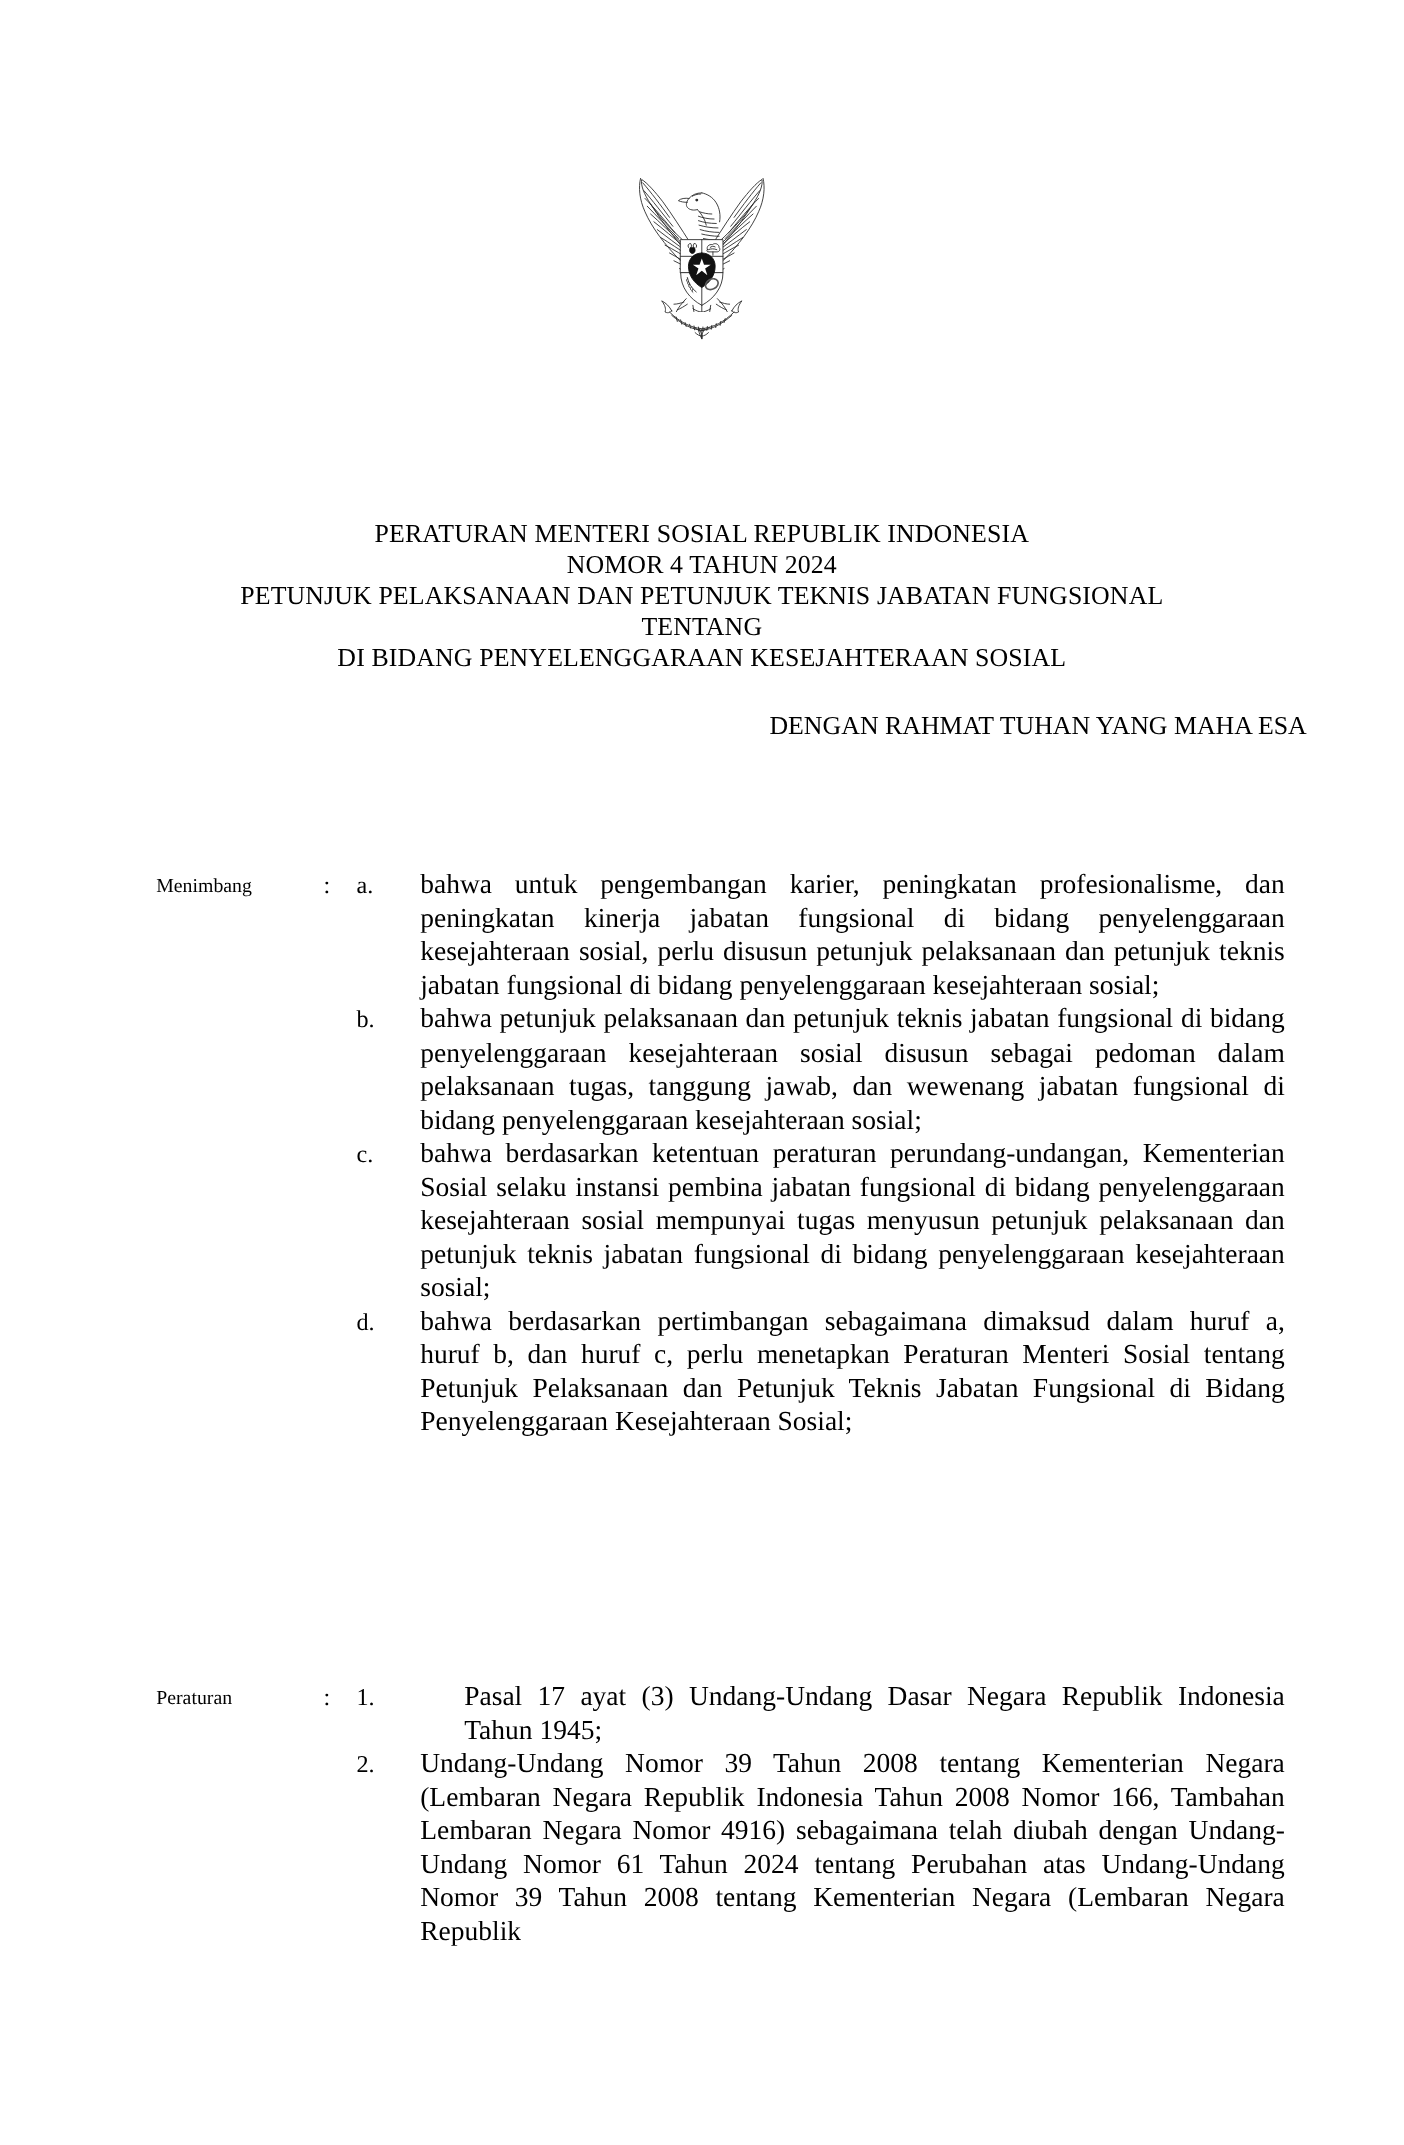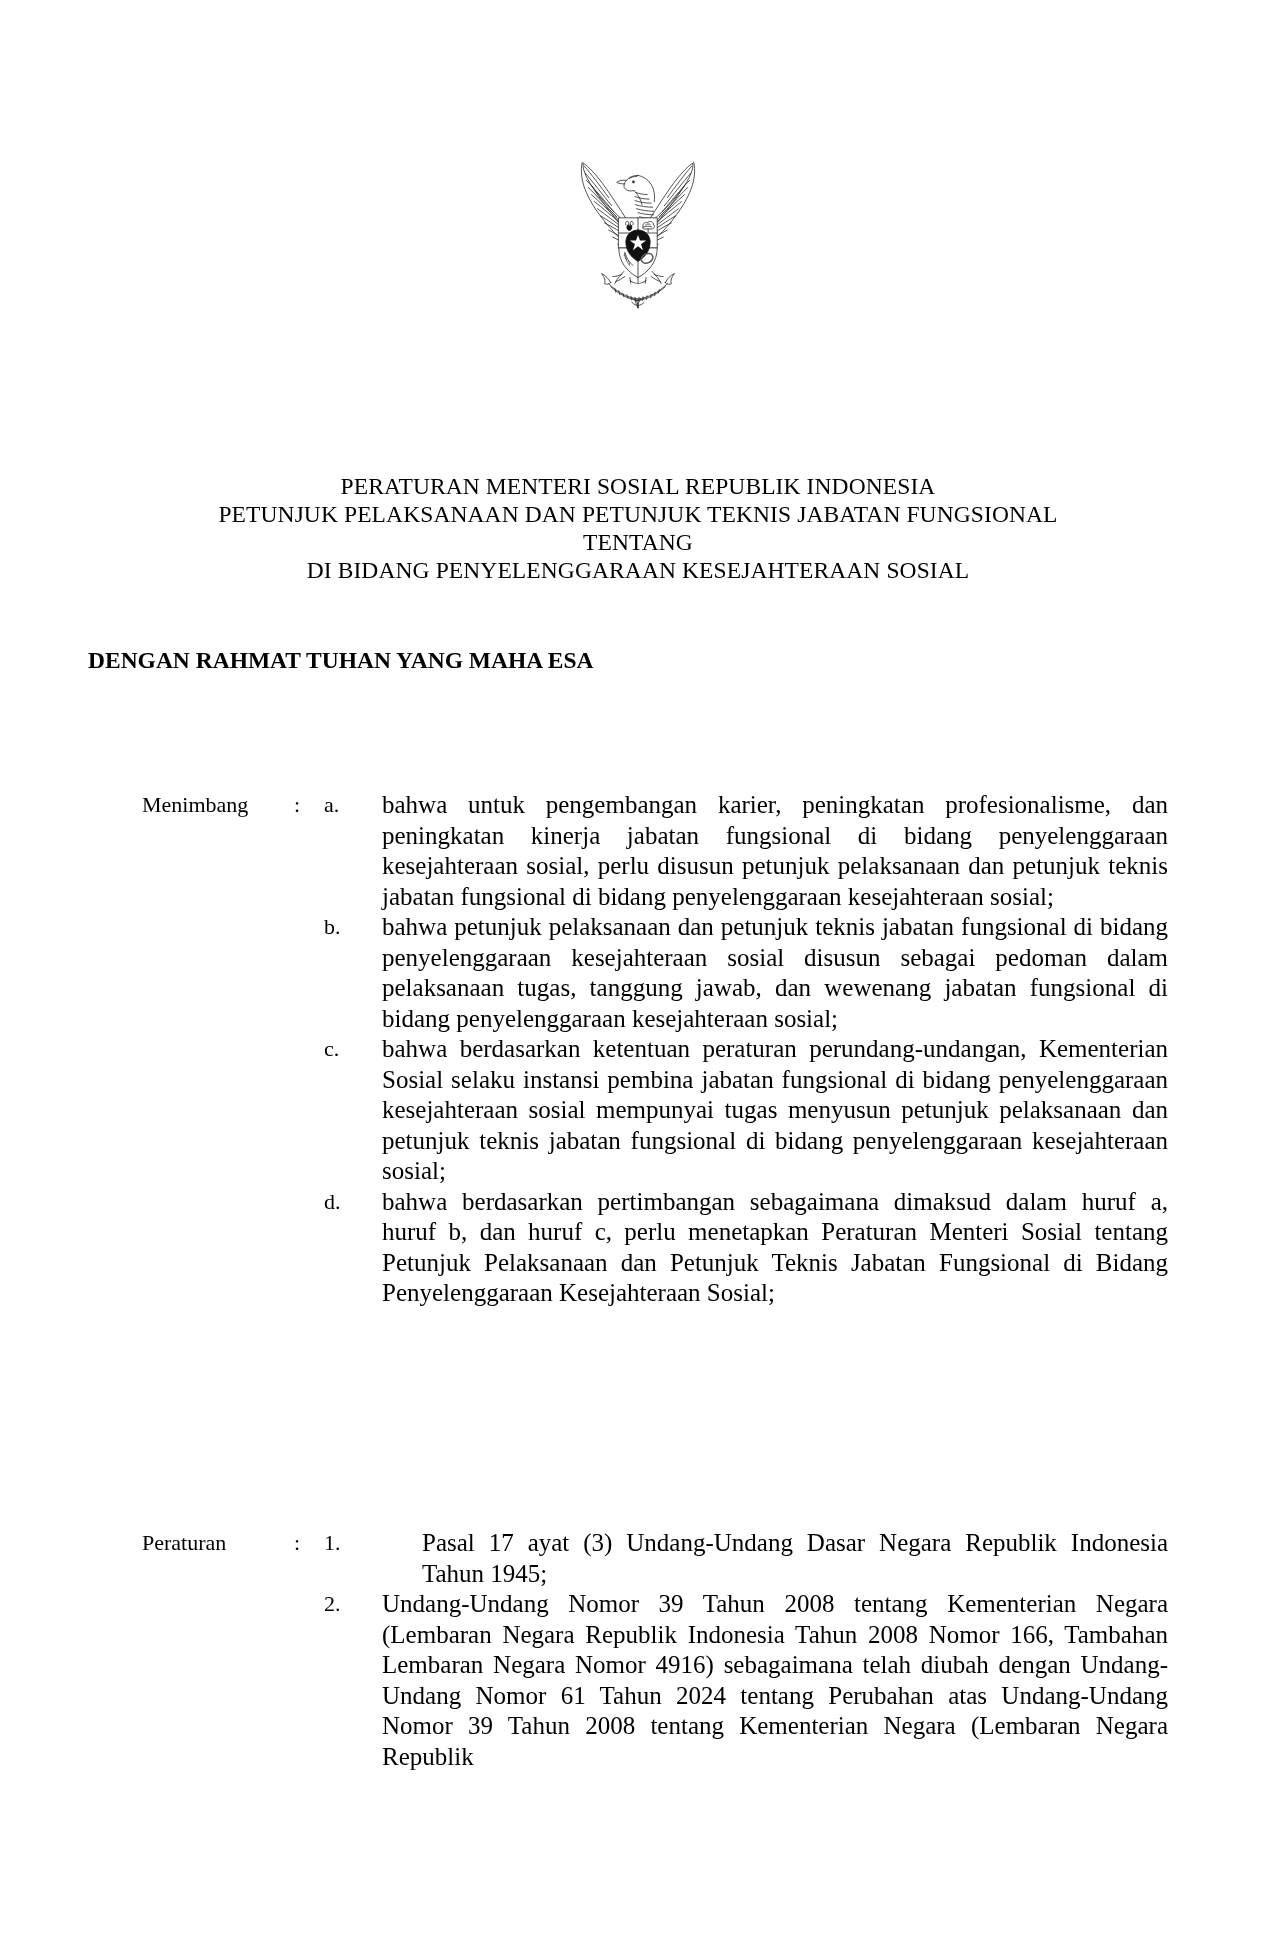--- a/index.html
+++ b/index.html
@@ -51,22 +51,21 @@
     font-size: 23.5px;
     line-height: 28px;
     letter-spacing: 0.1px;
     white-space: nowrap;
   }
   .subtitle-block {
     position: absolute;
     left: 88px;
     top: 646px;
     width: 1100px;
-    text-align: left;
-    font-weight: bold;
+    text-align: right;
   }
   .subtitle-line {
     font-size: 23.5px;
     line-height: 29px;
   }
   .subtitle-gap {
     height: 27px;
   }
 
   
@@ -79,21 +78,21 @@
   #mengingat-group { top: 1528px; }
 
   .clause-row {
     display: flex;
     align-items: flex-start;
   }
   .clause-label {
     width: 152px;
     margin-left: 142px;
     flex: none;
-    font-size: 22px;
+    font-size: 18px;
     line-height: 30.5px;
   }
   .clause-colon {
     width: 30px;
     flex: none;
     font-size: 22px;
     line-height: 30.5px;
   }
   .clause-items {
     flex: 1;
@@ -237,20 +236,21 @@
           <path d="M176 289 L175 296"></path>
           <path d="M184 285 L183 292"></path>
           <path d="M192 280 L190 287"></path>
         </g>
       </svg>
     </span>
   </div>
 
   <div class="title-block">
     <div class="title-line">PERATURAN MENTERI SOSIAL REPUBLIK INDONESIA</div>
+    <div class="title-line">NOMOR 4 TAHUN 2024</div>
     <div class="title-line">PETUNJUK PELAKSANAAN DAN PETUNJUK TEKNIS JABATAN FUNGSIONAL</div>
     <div class="title-line">TENTANG</div>
     <div class="title-line">DI BIDANG PENYELENGGARAAN KESEJAHTERAAN SOSIAL</div>
   </div>
 
   <div class="subtitle-block">
     <div class="subtitle-line">DENGAN RAHMAT TUHAN YANG MAHA ESA</div>
     <div class="subtitle-gap"></div>
   </div>
 

